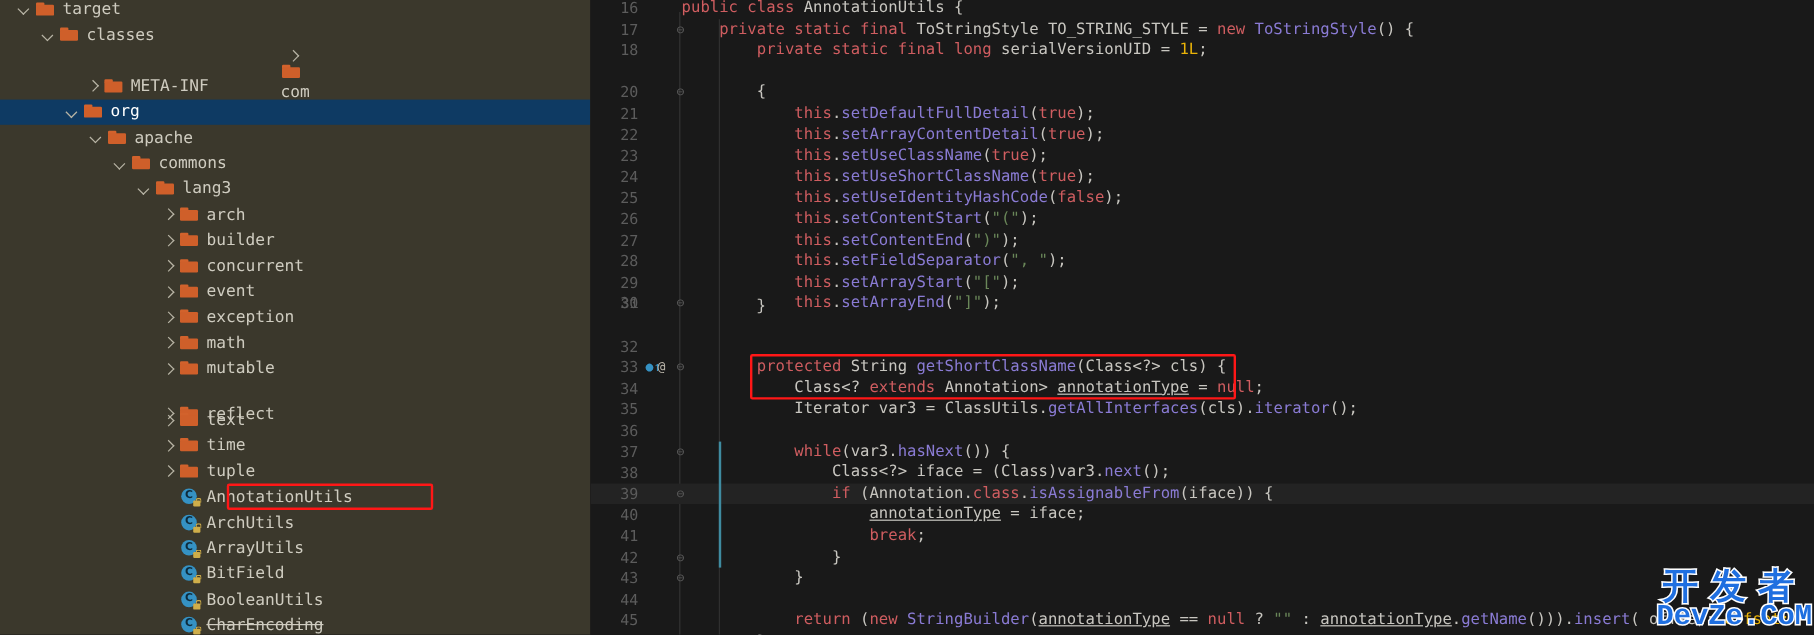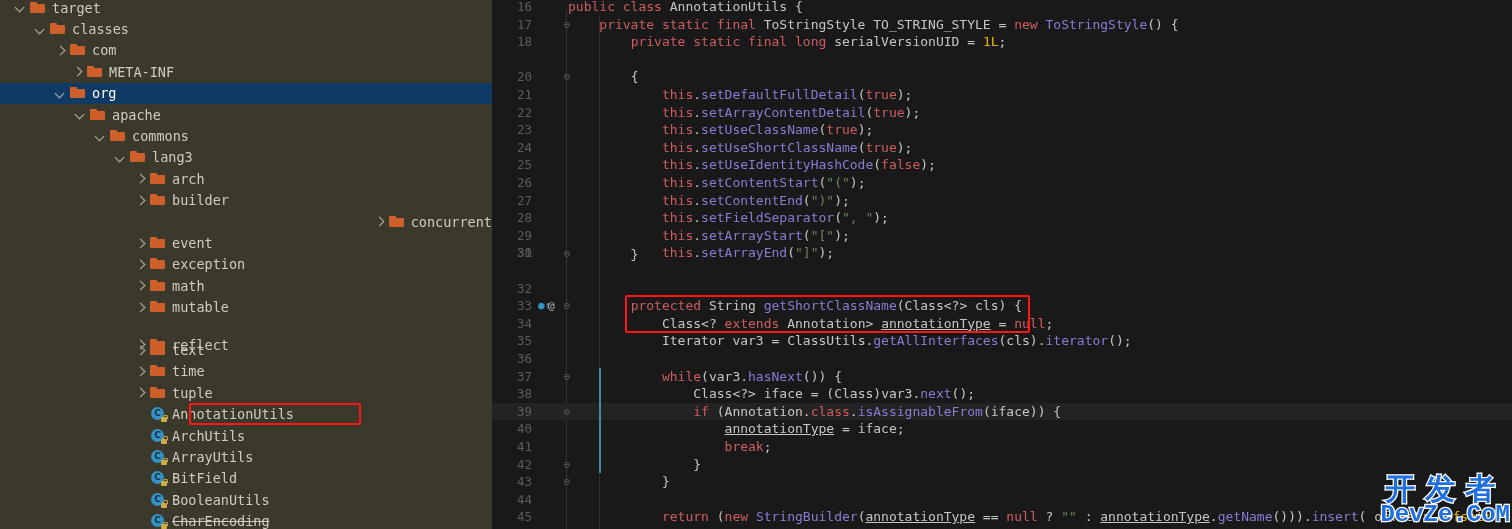--- a/index.html
+++ b/index.html
@@ -239,21 +239,21 @@
           <span class="chev down"></span>
           <span class="ic-folder"></span>
           <span class="tree-label">target</span>
         </div>
         <div class="tree-row" style="position: absolute; left: 0px; right: 0px; top: 18.4px;">
           <span style="display: inline-block; width: 34px; flex: 0 0 auto;"></span>
           <span class="chev down"></span>
           <span class="ic-folder"></span>
           <span class="tree-label">classes</span>
         </div>
-        <div class="tree-row" style="position: absolute; left: 0px; right: 0px; top: 39.8px;">
+        <div class="tree-row" style="position: absolute; left: 0px; right: 0px; top: 39.8px; flex-direction: column;">
           <span style="display: inline-block; width: 54px; flex: 0 0 auto;"></span>
           <span class="chev right"></span>
           <span class="ic-folder"></span>
           <span class="tree-label">com</span>
         </div>
         <div class="tree-row" style="position: absolute; left: 17px; right: 0px; top: 61.2px;">
           <span style="display: inline-block; width: 54px; flex: 0 0 auto;"></span>
           <span class="chev right"></span>
           <span class="ic-folder"></span>
           <span class="tree-label">META-INF</span>
@@ -287,21 +287,21 @@
           <span class="chev right"></span>
           <span class="ic-folder"></span>
           <span class="tree-label">arch</span>
         </div>
         <div class="tree-row" style="position: absolute; left: 0px; right: 0px; top: 189.6px;">
           <span style="display: inline-block; width: 134px; flex: 0 0 auto;"></span>
           <span class="chev right"></span>
           <span class="ic-folder"></span>
           <span class="tree-label">builder</span>
         </div>
-        <div class="tree-row" style="position: absolute; left: 0px; right: 0px; top: 211px; justify-content: flex-end;">
+        <div class="tree-row" style="position: absolute; left: 0px; right: 0px; top: 211px;">
           <span style="display: inline-block; width: 134px; flex: 0 0 auto;"></span>
           <span class="chev right"></span>
           <span class="ic-folder"></span>
           <span class="tree-label">concurrent</span>
         </div>
         <div class="tree-row" style="position: absolute; left: 0px; right: 0px; top: 232.4px;">
           <span style="display: inline-block; width: 134px; flex: 0 0 auto;"></span>
           <span class="chev right"></span>
           <span class="ic-folder"></span>
           <span class="tree-label">event</span>

